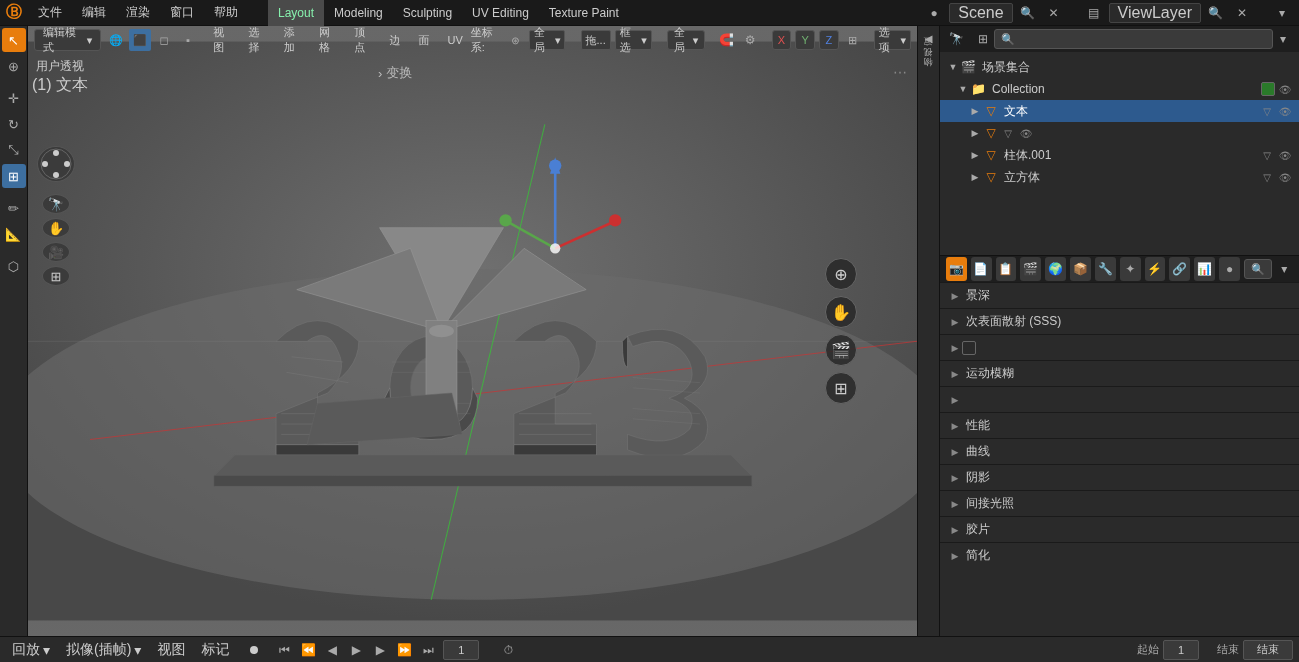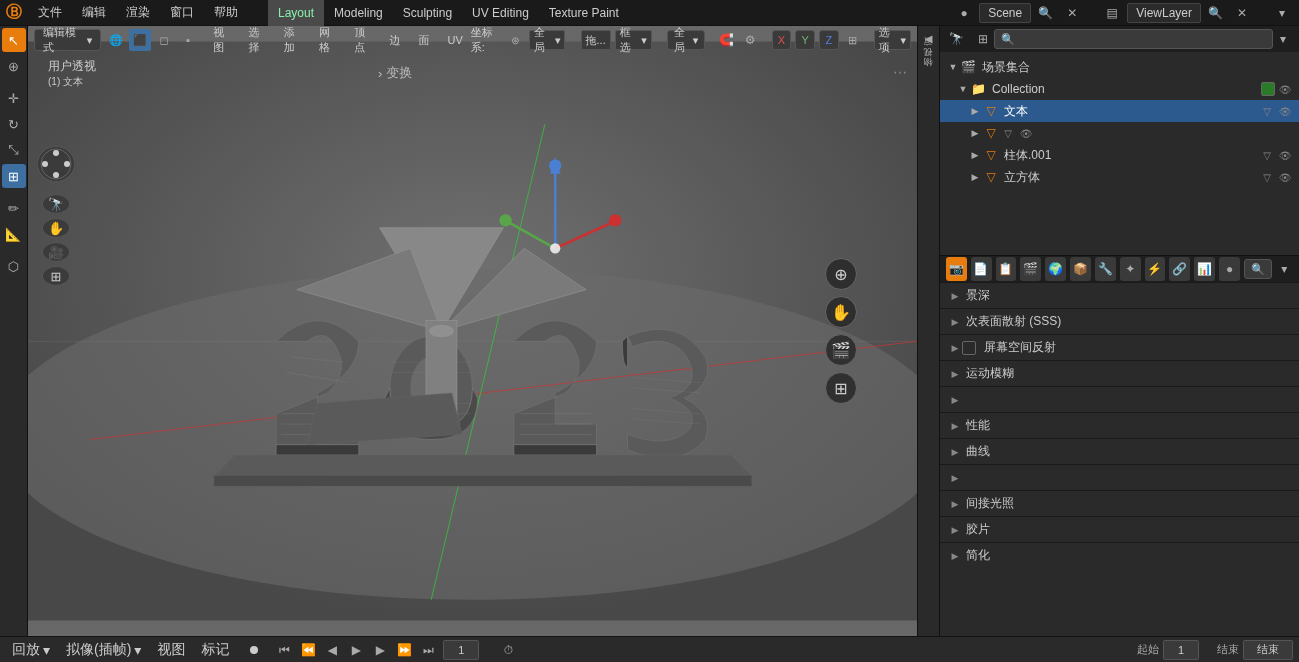--- a/index.html
+++ b/index.html
@@ -54,21 +54,21 @@
       gap: 4px;
       padding-right: 6px;
     }
     .scene-label {
       padding: 0 8px;
       height: 20px;
       background: #2a2a2a;
       border: 1px solid #444;
       display: flex;
       align-items: center;
-      font-size: 12px;
+      font-size: 16px;
       color: #ccc;
       border-radius: 2px;
     }
     .icon-btn {
       width: 22px;
       height: 22px;
       display: flex;
       align-items: center;
       justify-content: center;
       color: #aaa;
@@ -214,24 +214,25 @@
       font-size: 11px;
       color: #ccc;
       cursor: pointer;
     }
     .xyz-btn.x { color: #e05050; }
     .xyz-btn.y { color: #70b070; }
     .xyz-btn.z { color: #5080e0; }
     .viewport-info {
       position: absolute;
       top: 32px;
-      left: 20px;
+      left: 4px;
       color: #ccc;
       font-size: 12px;
       z-index: 5;
+      text-align: center;
     }
 
     
     .scene-3d {
       width: 100%;
       height: 100%;
       position: relative;
       background: linear-gradient(180deg, #686868 0%, #5a5a5a 60%, #686868 100%);
     }
     .scene-svg {
@@ -721,21 +722,21 @@
           <span>▾</span>
         </div>
       </div>
     </div>
 
     <div class="scene-3d">
       
       
       <div class="viewport-info">
         <div style="font-size:12px; color:#ccc;">用户透视</div>
-        <div style="font-size:10px; color:#ccc;">(1) 文本</div>
+        <div style="font-size:16px; color:#ccc;">(1) 文本</div>
       </div>
 
       
       <div class="nav-widget">
         <div class="nav-btn" style="width:38px;height:38px; margin-top:60px;">
           <svg width="34" height="34" viewBox="0 0 34 34">
             <circle cx="17" cy="17" r="15" fill="rgba(60,60,60,0.7)" stroke="#666" stroke-width="1"></circle>
             <circle cx="17" cy="6" r="3" fill="#ccc"></circle>
             <circle cx="28" cy="17" r="3" fill="#ccc"></circle>
             <circle cx="6" cy="17" r="3" fill="#ccc"></circle>
@@ -976,21 +977,20 @@
         </div>
 
         <div class="prop-section-row">
           <div class="prop-arrow">▶</div>
           <div class="prop-label">次表面散射 (SSS)</div>
         </div>
 
         <div class="prop-section-row">
           <div class="prop-arrow">▶</div>
           <div class="prop-checkbox"></div>
-          <div class="prop-label">屏幕空间反射</div>
         </div>
 
         <div class="prop-section-row">
           <div class="prop-arrow">▶</div>
           <div class="prop-label">运动模糊</div>
         </div>
 
         <div class="prop-section-row">
           <div class="prop-arrow">▶</div>
         </div>
@@ -1000,20 +1000,21 @@
           <div class="prop-label">性能</div>
         </div>
 
         <div class="prop-section-row">
           <div class="prop-arrow">▶</div>
           <div class="prop-label">曲线</div>
         </div>
 
         <div class="prop-section-row">
           <div class="prop-arrow">▶</div>
+          <div class="prop-label">阴影</div>
         </div>
 
         <div class="prop-section-row">
           <div class="prop-arrow">▶</div>
           <div class="prop-label">间接光照</div>
         </div>
 
         <div class="prop-section-row">
           <div class="prop-arrow">▶</div>
           <div class="prop-label">胶片</div>

